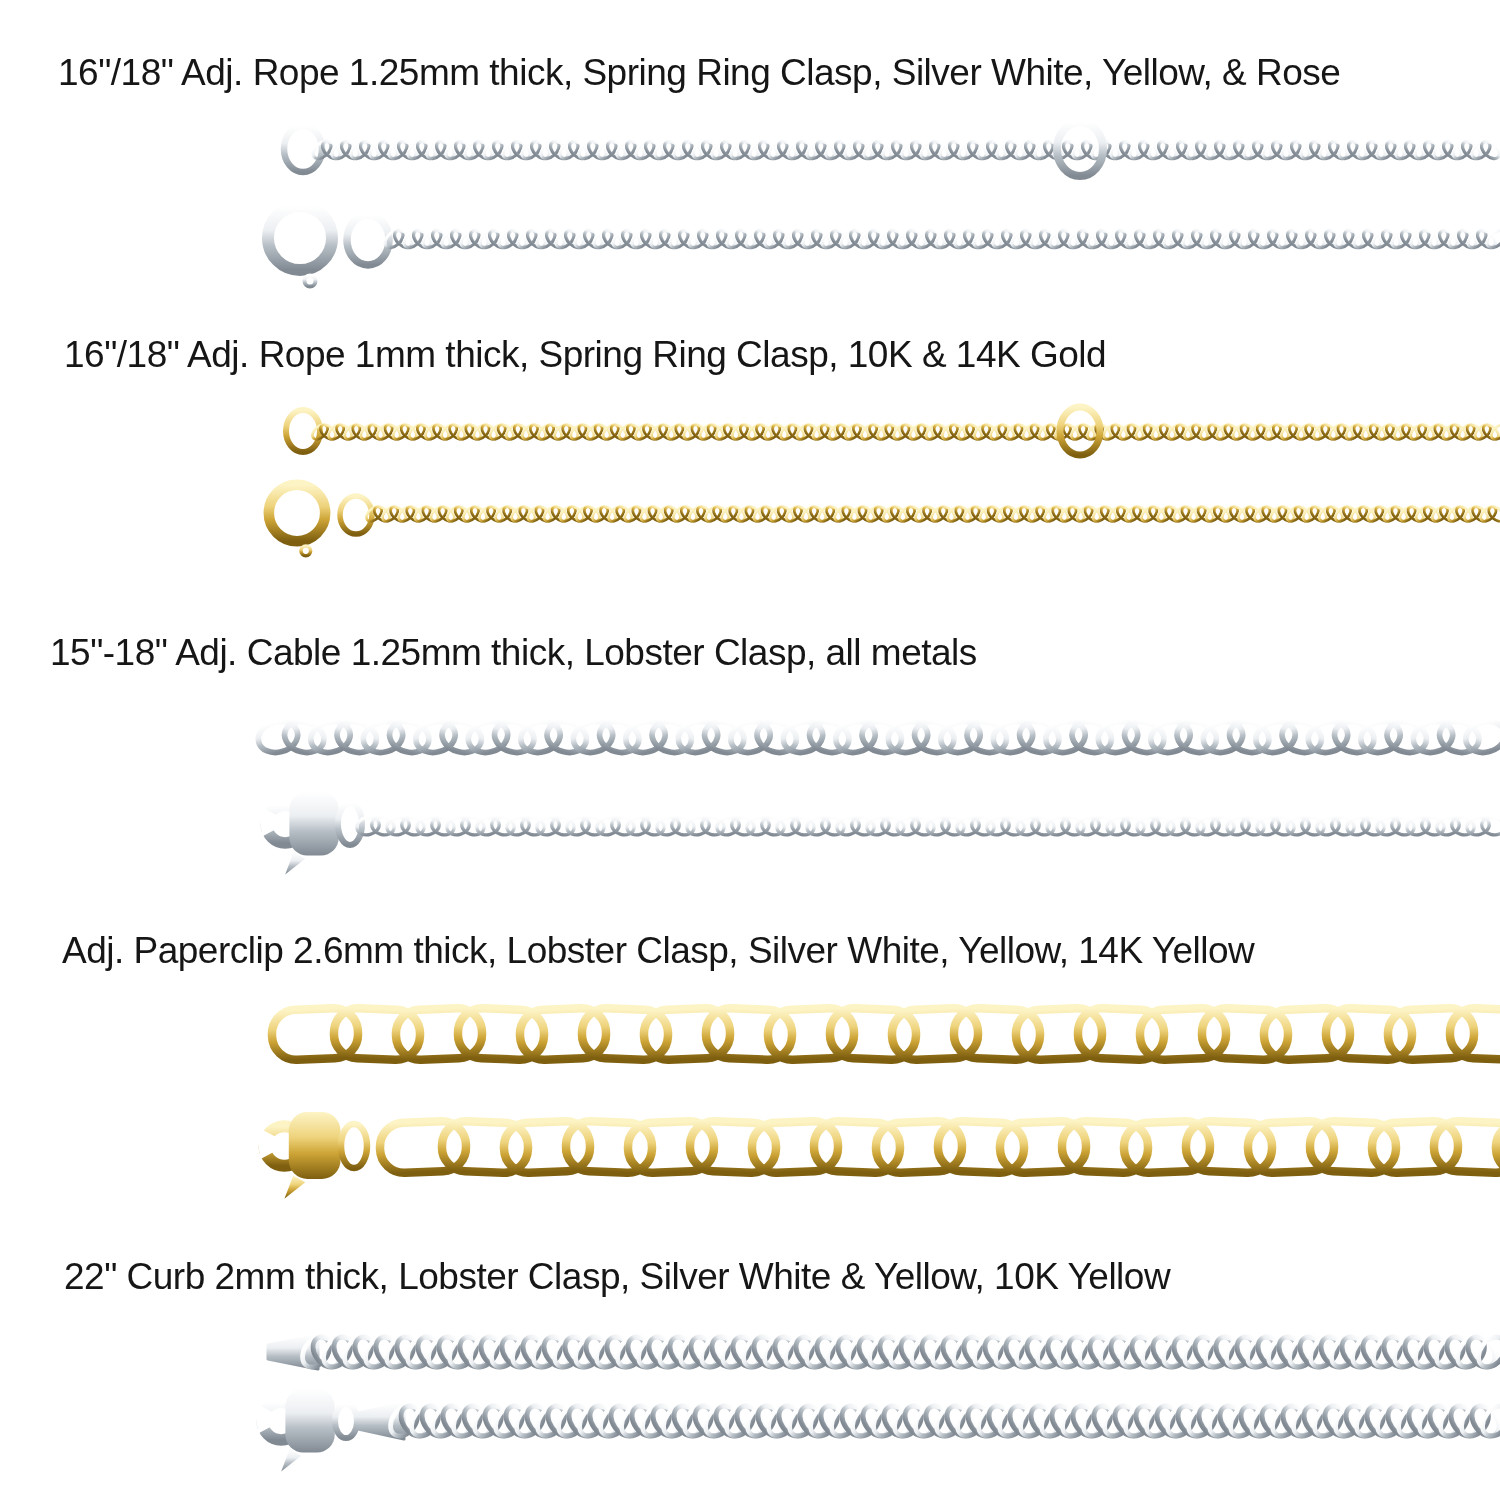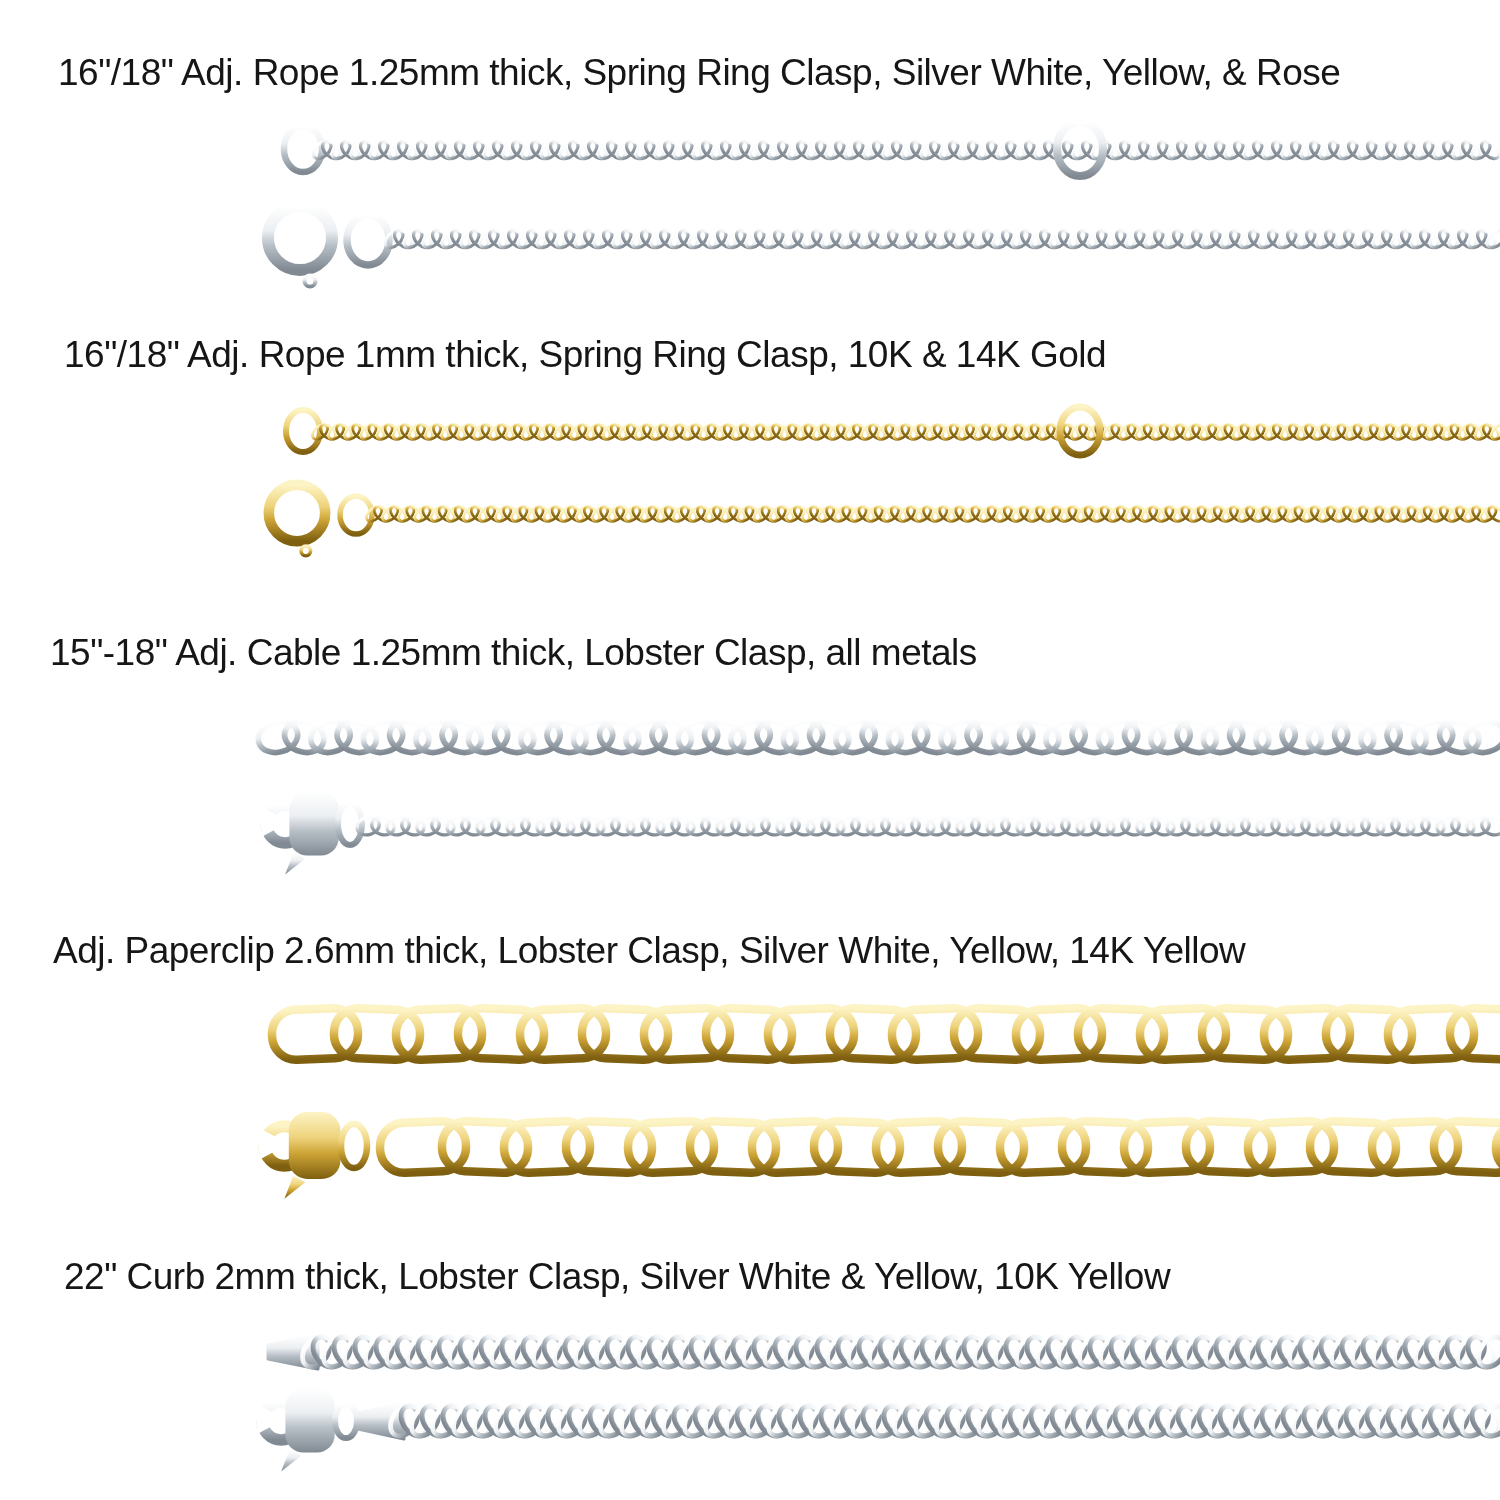--- a/index.html
+++ b/index.html
@@ -15,21 +15,21 @@
     position:absolute;
     white-space:nowrap;
     font-size:37px;
     letter-spacing:-0.5px;
     color:#161616;
     font-family:"Liberation Sans", sans-serif;
   }
   #h1{left:58px;top:52px;}
   #h2{left:64px;top:334px;}
   #h3{left:50px;top:632px;}
-  #h4{left:53px;top:930px;}
+  #h4{left:62px;top:930px;}
   #h5{left:64px;top:1256px;}
 </style>
 </head>
 <body>
 
 <svg id="art" width="1500" height="1500" viewBox="0 0 1500 1500">
     <defs>
       <linearGradient id="gSilver" x1="0" y1="0" x2="0" y2="1">
         <stop offset="0" stop-color="#ffffff"></stop>
         <stop offset="0.38" stop-color="#eceff2"></stop>

